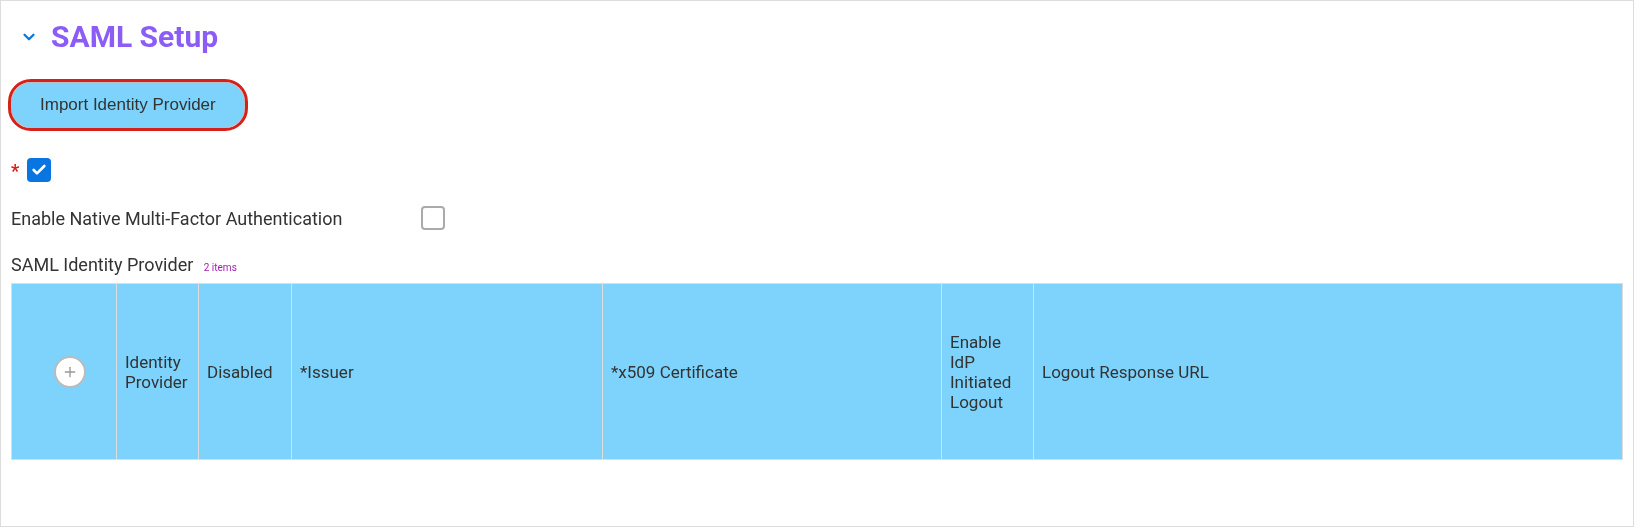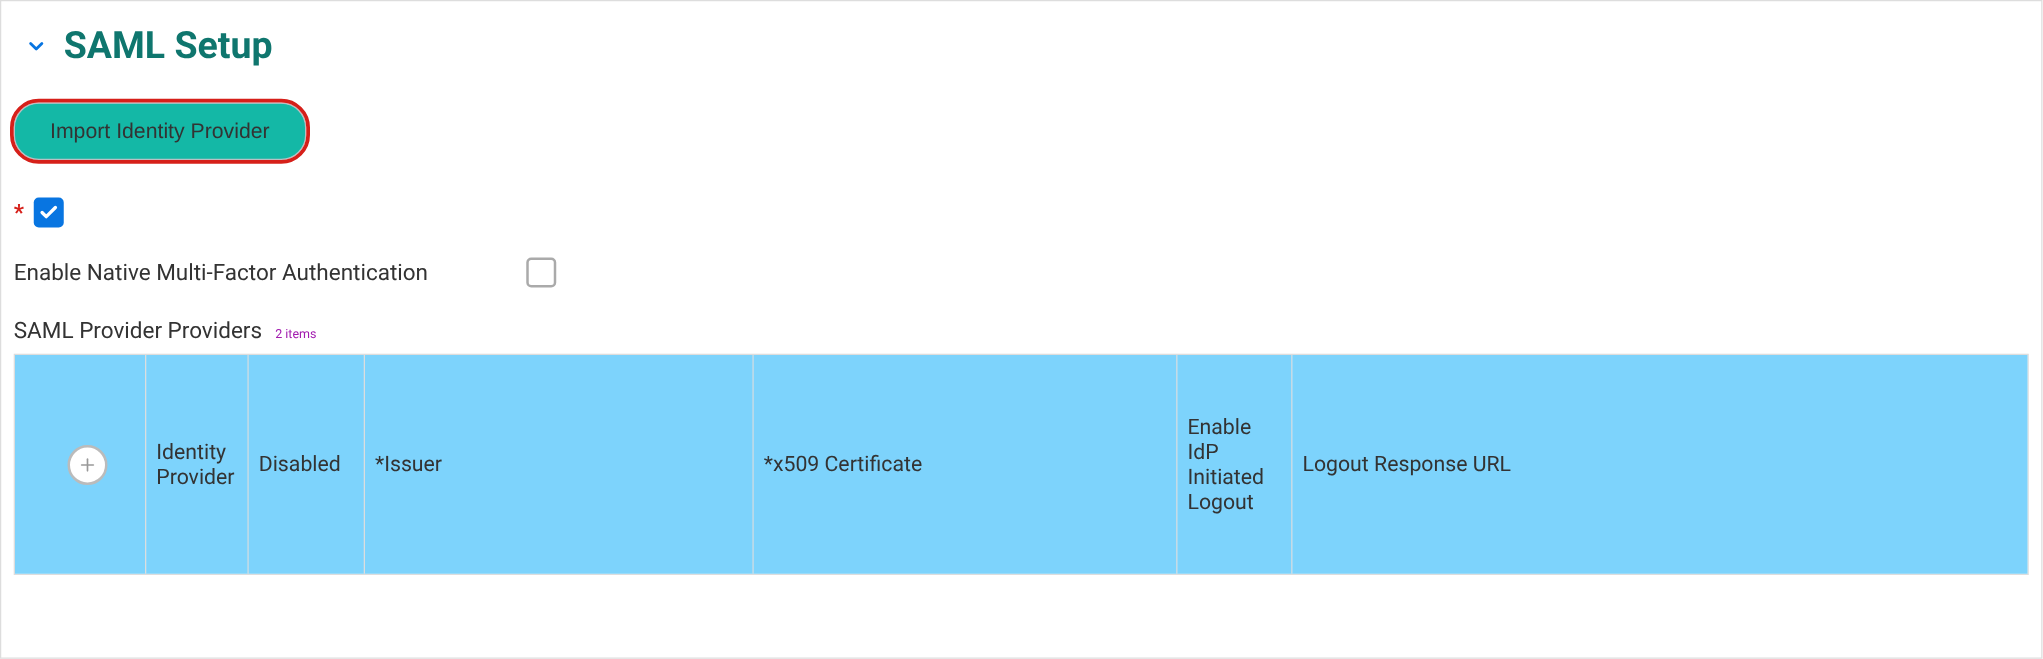--- a/index.html
+++ b/index.html
@@ -25,25 +25,25 @@
       height: 20px;
       display: flex;
       align-items: center;
       justify-content: center;
       cursor: pointer;
     }
     .chevron svg { stroke: #0875e1; }
     .section-title {
       font-size: 30px;
       font-weight: 700;
-      color: #0f766e;
+      color: #8b5cf6;
     }
     .import-button {
       display: inline-block;
-      background: #14b8a6;
+      background: #7dd3fc;
       border: 1px solid #b8c0c4;
       border-radius: 20px;
       padding: 12px 28px;
       font-size: 17px;
       color: #333;
       cursor: pointer;
       outline: 3px solid #d6201a;
       outline-offset: 0px;
       margin-bottom: 30px;
       margin-left: 0;
@@ -160,21 +160,21 @@
       </svg>
   </div>
 </div>
 
 <div class="field-row">
   <div class="field-label" style="width:410px">Enable Native Multi-Factor Authentication</div>
   <div class="checkbox unchecked"></div>
 </div>
 
 <div class="table-caption">
-  <span>SAML Provider Providers</span>
+  <span>SAML Identity Provider</span>
   <span class="count">2 items</span>
 </div>
 
 <div class="grid">
   <div class="grid-header">
     <div class="col col-add">
       <div class="add-circle">
         <svg width="16" height="16" viewBox="0 0 24 24" fill="none" stroke-width="2" stroke-linecap="round">
             <line x1="12" y1="5" x2="12" y2="19"></line>
             <line x1="5" y1="12" x2="19" y2="12"></line>

